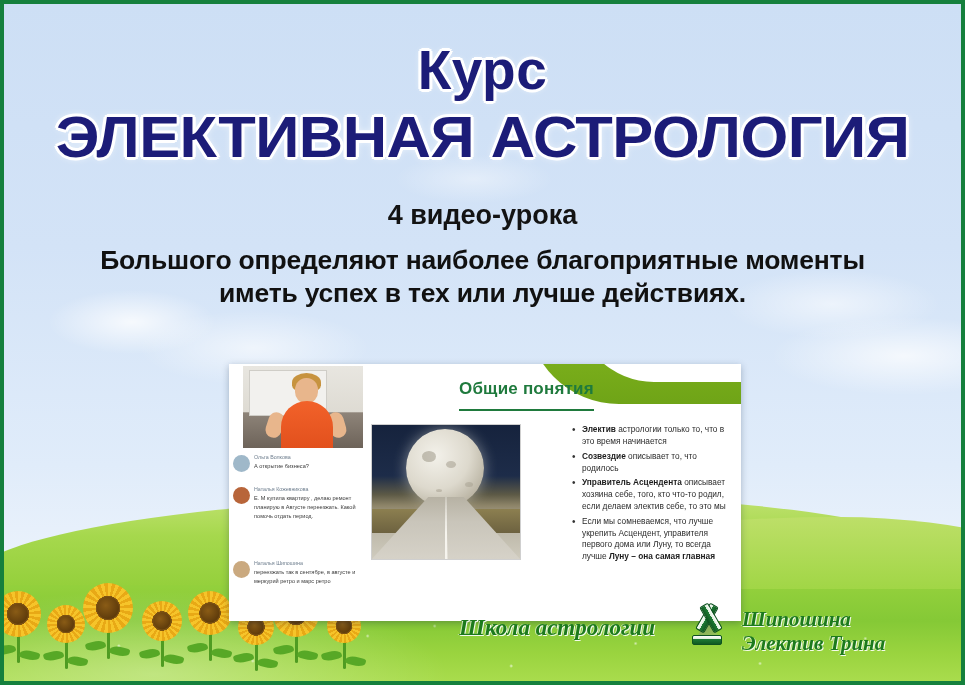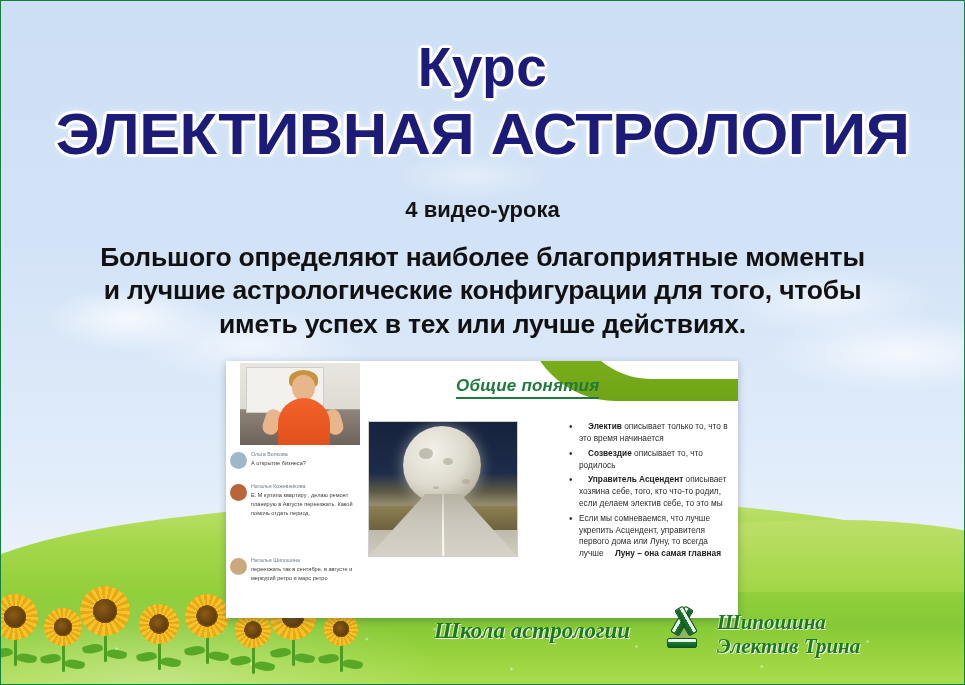--- a/index.html
+++ b/index.html
@@ -9,21 +9,21 @@
     -webkit-font-smoothing:antialiased;
   }
 
   
   .poster{
     position:relative;
     width:965px;
     height:685px;
     overflow:hidden;
     box-sizing:border-box;
-    border:1px solid #15803d;
+    border:4px solid #15803d;
     background:#cfe0f5;
   }
 
   
   .sky{
     position:absolute;
     left:0;top:0;right:0;height:640px;
     background:
       radial-gradient(120px 46px at 128px 318px, rgba(255,255,255,.78), rgba(255,255,255,0) 70%),
       radial-gradient(160px 52px at 250px 344px, rgba(255,255,255,.58), rgba(255,255,255,0) 72%),
@@ -67,21 +67,21 @@
     text-shadow:
       -2px -2px 0 #fff,  2px -2px 0 #fff,
       -2px  2px 0 #fff,  2px  2px 0 #fff,
        0   -3px 0 #fff,  0    3px 0 #fff,
       -3px  0   0 #fff,  3px  0   0 #fff,
        0 0 8px rgba(255,255,255,.95);
   }
   .subtitle{
     position:absolute;left:0;right:0;top:196px;
     text-align:center;
-    font-size:22px;
+    font-size:27px;
     font-weight:bold;
     color:#131313;
   }
 
   
   .lead{
     position:absolute;
     left:8px;right:8px;top:240px;
     text-align:center;
     font-size:26.5px;
@@ -224,24 +224,24 @@
     position:absolute;right:-26px;top:-52px;width:240px;height:92px;
     background:linear-gradient(180deg,#86b81f 0%,#6fa417 100%);
     border-radius:0 0 0 140px;
   }
   .slide .swoosh2{
     position:absolute;right:-40px;top:-60px;width:205px;height:78px;
     background:#ffffff;border-radius:0 0 0 150px;
   }
   .slide-title{
     position:absolute;left:96px;top:15px;
-    font-size:17px;font-weight:bold;font-style:italic;
+    font-size:17px;font-weight:bold;
     color:#1f7a3d;
     border-bottom:2px solid #1f7a3d;
-    padding-bottom:1px;
+    padding-bottom:10px;
     letter-spacing:.2px;
   }
   .moon-pic{
     position:absolute;left:8px;top:60px;width:148px;height:134px;
     border:1px solid #cfcfcf;
     background:linear-gradient(180deg,#16233d 0%,#1d2c49 38%,#5d5a46 52%,#8d8468 60%,#b9b4a4 74%,#cfcbbe 100%);
     overflow:hidden;
   }
   .moon-pic .moon{
     position:absolute;left:34px;top:4px;width:78px;height:78px;border-radius:50%;
@@ -276,25 +276,25 @@
   .bullets{
     position:absolute;left:168px;top:52px;right:6px;
     font-size:8.3px;line-height:1.42;color:#2b2b2b;
   }
   .bullets li{
     list-style:none;position:relative;padding-left:11px;margin-bottom:3px;
   }
   .bullets li::before{
     content:"•";position:absolute;left:1px;top:-1px;font-size:10px;color:#333;
   }
-  .bullets b{font-weight:bold;color:#1c1c1c;margin-left:9px;}
+  .bullets b{font-weight:bold;color:#1c1c1c;}
 
   
   .brand{
-    position:absolute;left:433px;bottom:22px;width:470px;height:52px;text-decoration:underline;
+    position:absolute;left:455px;bottom:22px;width:470px;height:52px;text-decoration:underline;
   }
   .brand-school{
     position:absolute;left:0;top:8px;
     font-family:"Liberation Serif","DejaVu Serif",serif;
     font-style:italic;font-weight:bold;font-size:23px;
     color:#1c7a1c;
     text-shadow:1px 1px 0 rgba(255,255,255,.9),-1px 0 0 rgba(255,255,255,.6);
     white-space:nowrap;
   }
   .logo-mark{
@@ -332,21 +332,20 @@
 
   <div class="headline">
     <span class="kurs">Курс</span>
     <span class="main-title">ЭЛЕКТИВНАЯ АСТРОЛОГИЯ</span>
   </div>
 
   <div class="subtitle">4 видео-урока</div>
 
   <div class="lead">
     <div>Большого определяют наиболее благоприятные моменты</div>
-    <div>и лучшие астрологические конфигурации для того, чтобы</div>
     <div>иметь успех в тех или лучше действиях.</div>
   </div>
 
   <div class="ground">
     <div class="hill"></div>
     <div class="hill right"></div>
     <div class="ground-speckle"></div>
   </div>
 
   <div class="flowers">
@@ -457,27 +456,27 @@
       <div class="moon-pic">
         <span class="moon"></span>
         <span class="field-l"></span>
         <span class="field-r"></span>
         <span class="road"></span>
         <span class="line"></span>
       </div>
 
       <ul class="bullets">
         <li>
-          <b>Электив</b><span> описывает только то, что в это время начинается</span>
+          <b>Электив</b><span> астрологии только то, что в это время начинается</span>
         </li>
         <li>
           <b>Созвездие</b><span> описывает то, что родилось</span>
         </li>
         <li>
-          <b>Управитель Асцендент</b><span> описывает хозяина себе, того, кто что-то родил, если делаем электив себе, то это мы</span>
+          <b>Управитель Асцендента</b><span> описывает хозяина себе, того, кто что-то родил, если делаем электив себе, то это мы</span>
         </li>
         <li>
           <span>Если мы сомневаемся, что лучше укрепить Асцендент, управителя первого дома или Луну, то всегда лучше </span><b>Луну – она самая главная</b>
         </li>
       </ul>
     </div>
   </div>
 
   <div class="brand">
     <div class="brand-school">Школа астрологии</div>

